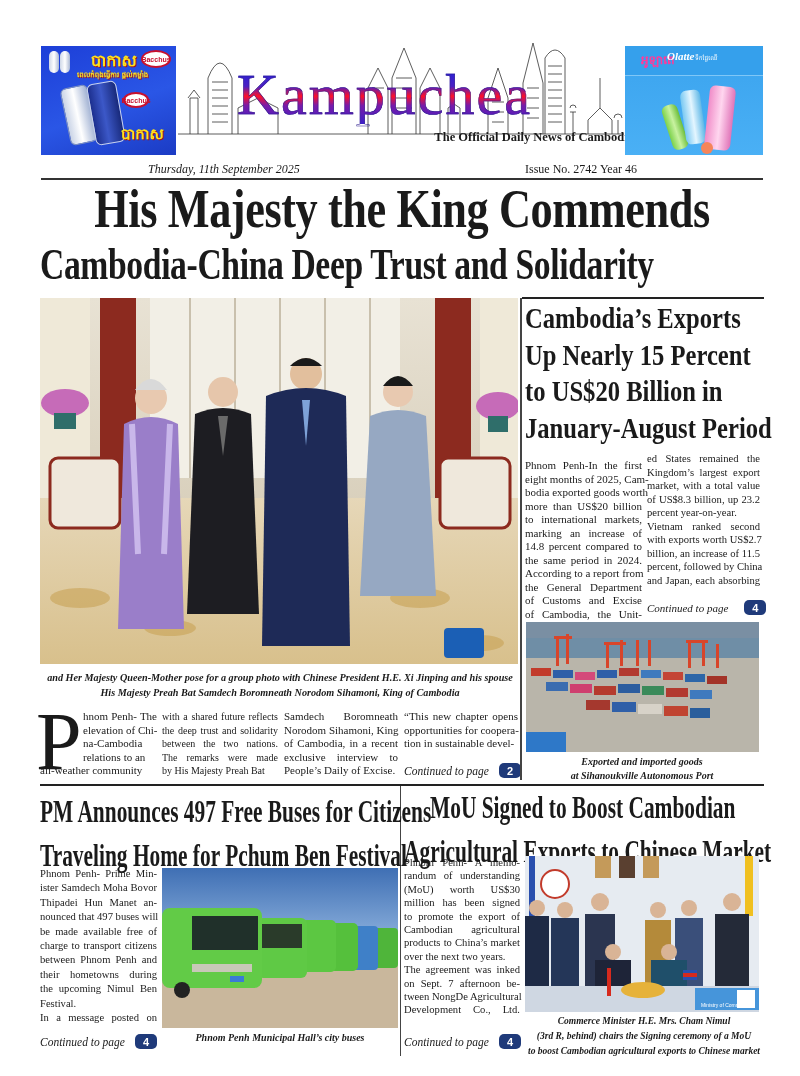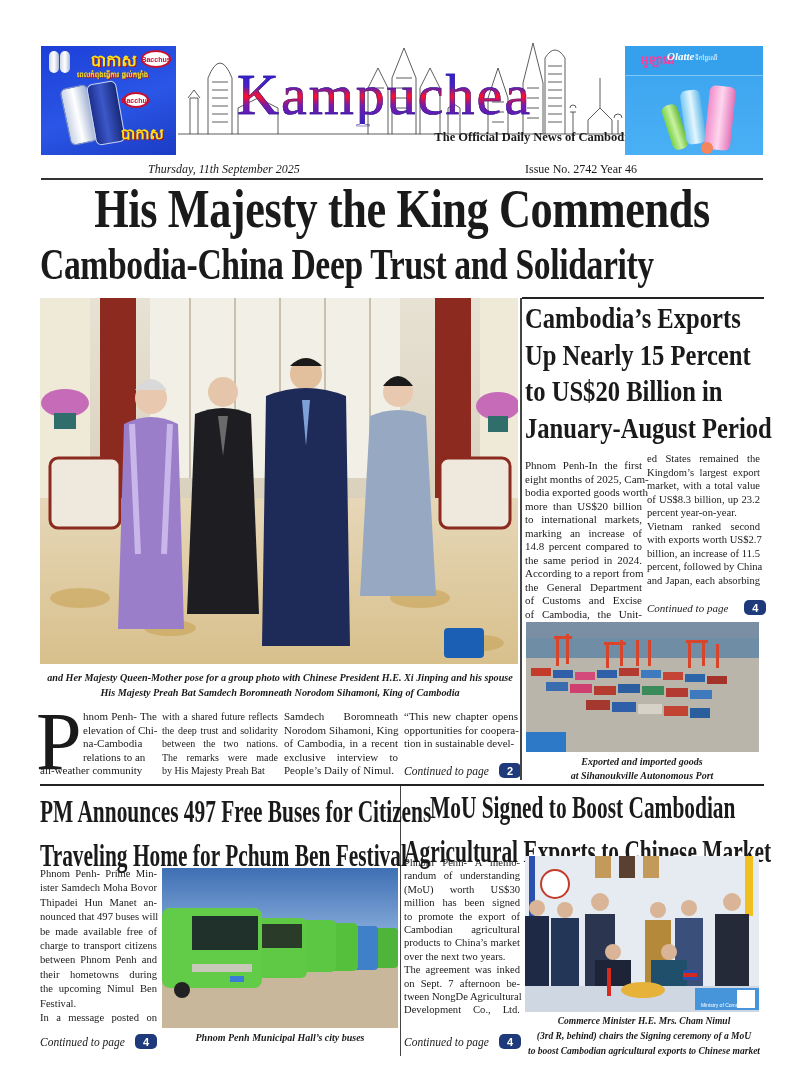--- a/index.html
+++ b/index.html
@@ -197,21 +197,21 @@
   <p>the deep trust and solidarity</p>
   <p>between the two nations.</p>
   <p>The remarks were made</p>
   <p class="last">by His Majesty Preah Bat</p>
 </div>
 <div class="col" style="left:284px;top:710px;width:114px;">
   <p>Samdech Boromneath</p>
   <p>Norodom Sihamoni, King</p>
   <p>of Cambodia, in a recent</p>
   <p>exclusive interview to</p>
-  <p class="last">People’s Daily of Nimul.</p>
+  <p class="last">People’s Daily of Excise.</p>
 </div>
 <div class="col" style="left:404px;top:710px;width:114px;">
   <p>“This new chapter opens</p>
   <p>opportunities for coopera-</p>
   <p class="last">tion in sustainable devel-</p>
 </div>
 <div class="cont" style="left:404px;top:763px;">
   <span>Continued to page</span>
   <span class="pg-badge">2</span>
 </div>

